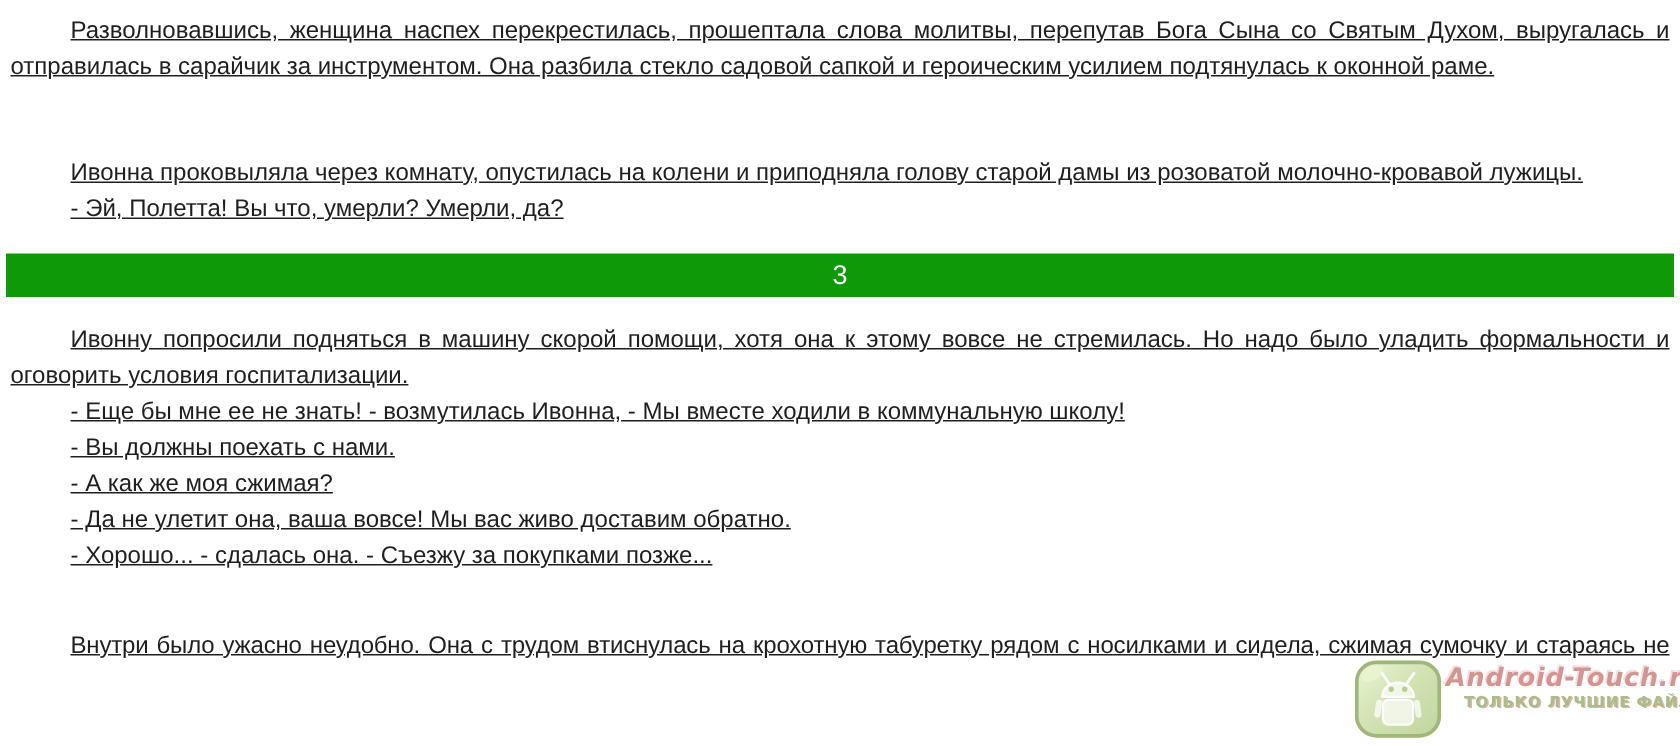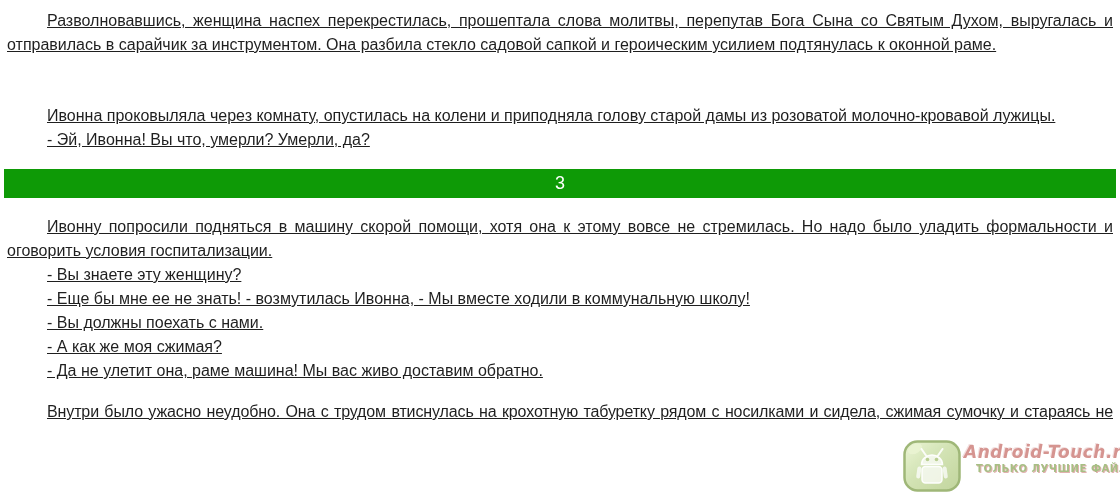--- a/index.html
+++ b/index.html
@@ -19,21 +19,21 @@
   }
   p.block {
     margin: 0;
     text-indent: 40px;
     text-align: justify;
     word-spacing: normal;
     text-decoration: underline;
   }
   p.spaced { margin-top: 47px; }
   p.after-bar { margin-top: 16px; }
-  p.last { margin-top: 17px; letter-spacing: -0.12px; text-align-last: justify; }
+  p.last { margin-top: 36px; letter-spacing: -0.12px; text-align-last: justify; }
   .chapter-bar {
     margin: 17px -3px 17px -3px;
     height: 29px;
     background: #0e9a06;
     color: #ffffff;
     text-align: center;
     line-height: 29px;
     font-size: 18px;
   }
   .watermark {
@@ -75,33 +75,33 @@
   }
 </style>
 </head>
 <body>
 
 <div class="page">
 
   <p class="block">Разволновавшись, женщина наспех перекрестилась, прошептала слова молитвы, перепутав Бога Сына со Святым Духом, выругалась и отправилась в сарайчик за инструментом. Она разбила стекло садовой сапкой и героическим усилием подтянулась к оконной раме.</p>
 
   <p class="block spaced">Ивонна проковыляла через комнату, опустилась на колени и приподняла голову старой дамы из розоватой молочно-кровавой лужицы.</p>
-  <p class="block">- Эй, Ивонна! Вы что, умерли? Умерли, да?</p>
+  <p class="block">- Эй, Полетта! Вы что, умерли? Умерли, да?</p>
 
 
   <div class="chapter-bar">
     <span>3</span>
   </div>
 
   <p class="block after-bar">Ивонну попросили подняться в машину скорой помощи, хотя она к этому вовсе не стремилась. Но надо было уладить формальности и оговорить условия госпитализации.</p>
-  <p class="block">- Вы знаете эту женщину?</p>
   <p class="block">- Еще бы мне ее не знать! - возмутилась Ивонна, - Мы вместе ходили в коммунальную школу!</p>
   <p class="block">- Вы должны поехать с нами.</p>
   <p class="block">- А как же моя сжимая?</p>
-  <p class="block">- Да не улетит она, раме машина! Мы вас живо доставим обратно.</p>
+  <p class="block">- Да не улетит она, ваша вовсе! Мы вас живо доставим обратно.</p>
+  <p class="block">- Хорошо... - сдалась она. - Съезжу за покупками позже...</p>
 
   <p class="block last">Внутри было ужасно неудобно. Она с трудом втиснулась на крохотную табуретку рядом с носилками и сидела, сжимая сумочку и стараясь не</p>
 
 </div>
 
 <div class="watermark">
   <svg class="wm-badge" width="58" height="52" viewBox="0 0 58 52" xmlns="http://www.w3.org/2000/svg">
     <defs>
       <linearGradient id="wmg" x1="0" y1="0" x2="1" y2="1">
         <stop offset="0" stop-color="#e7f2cc"></stop>

